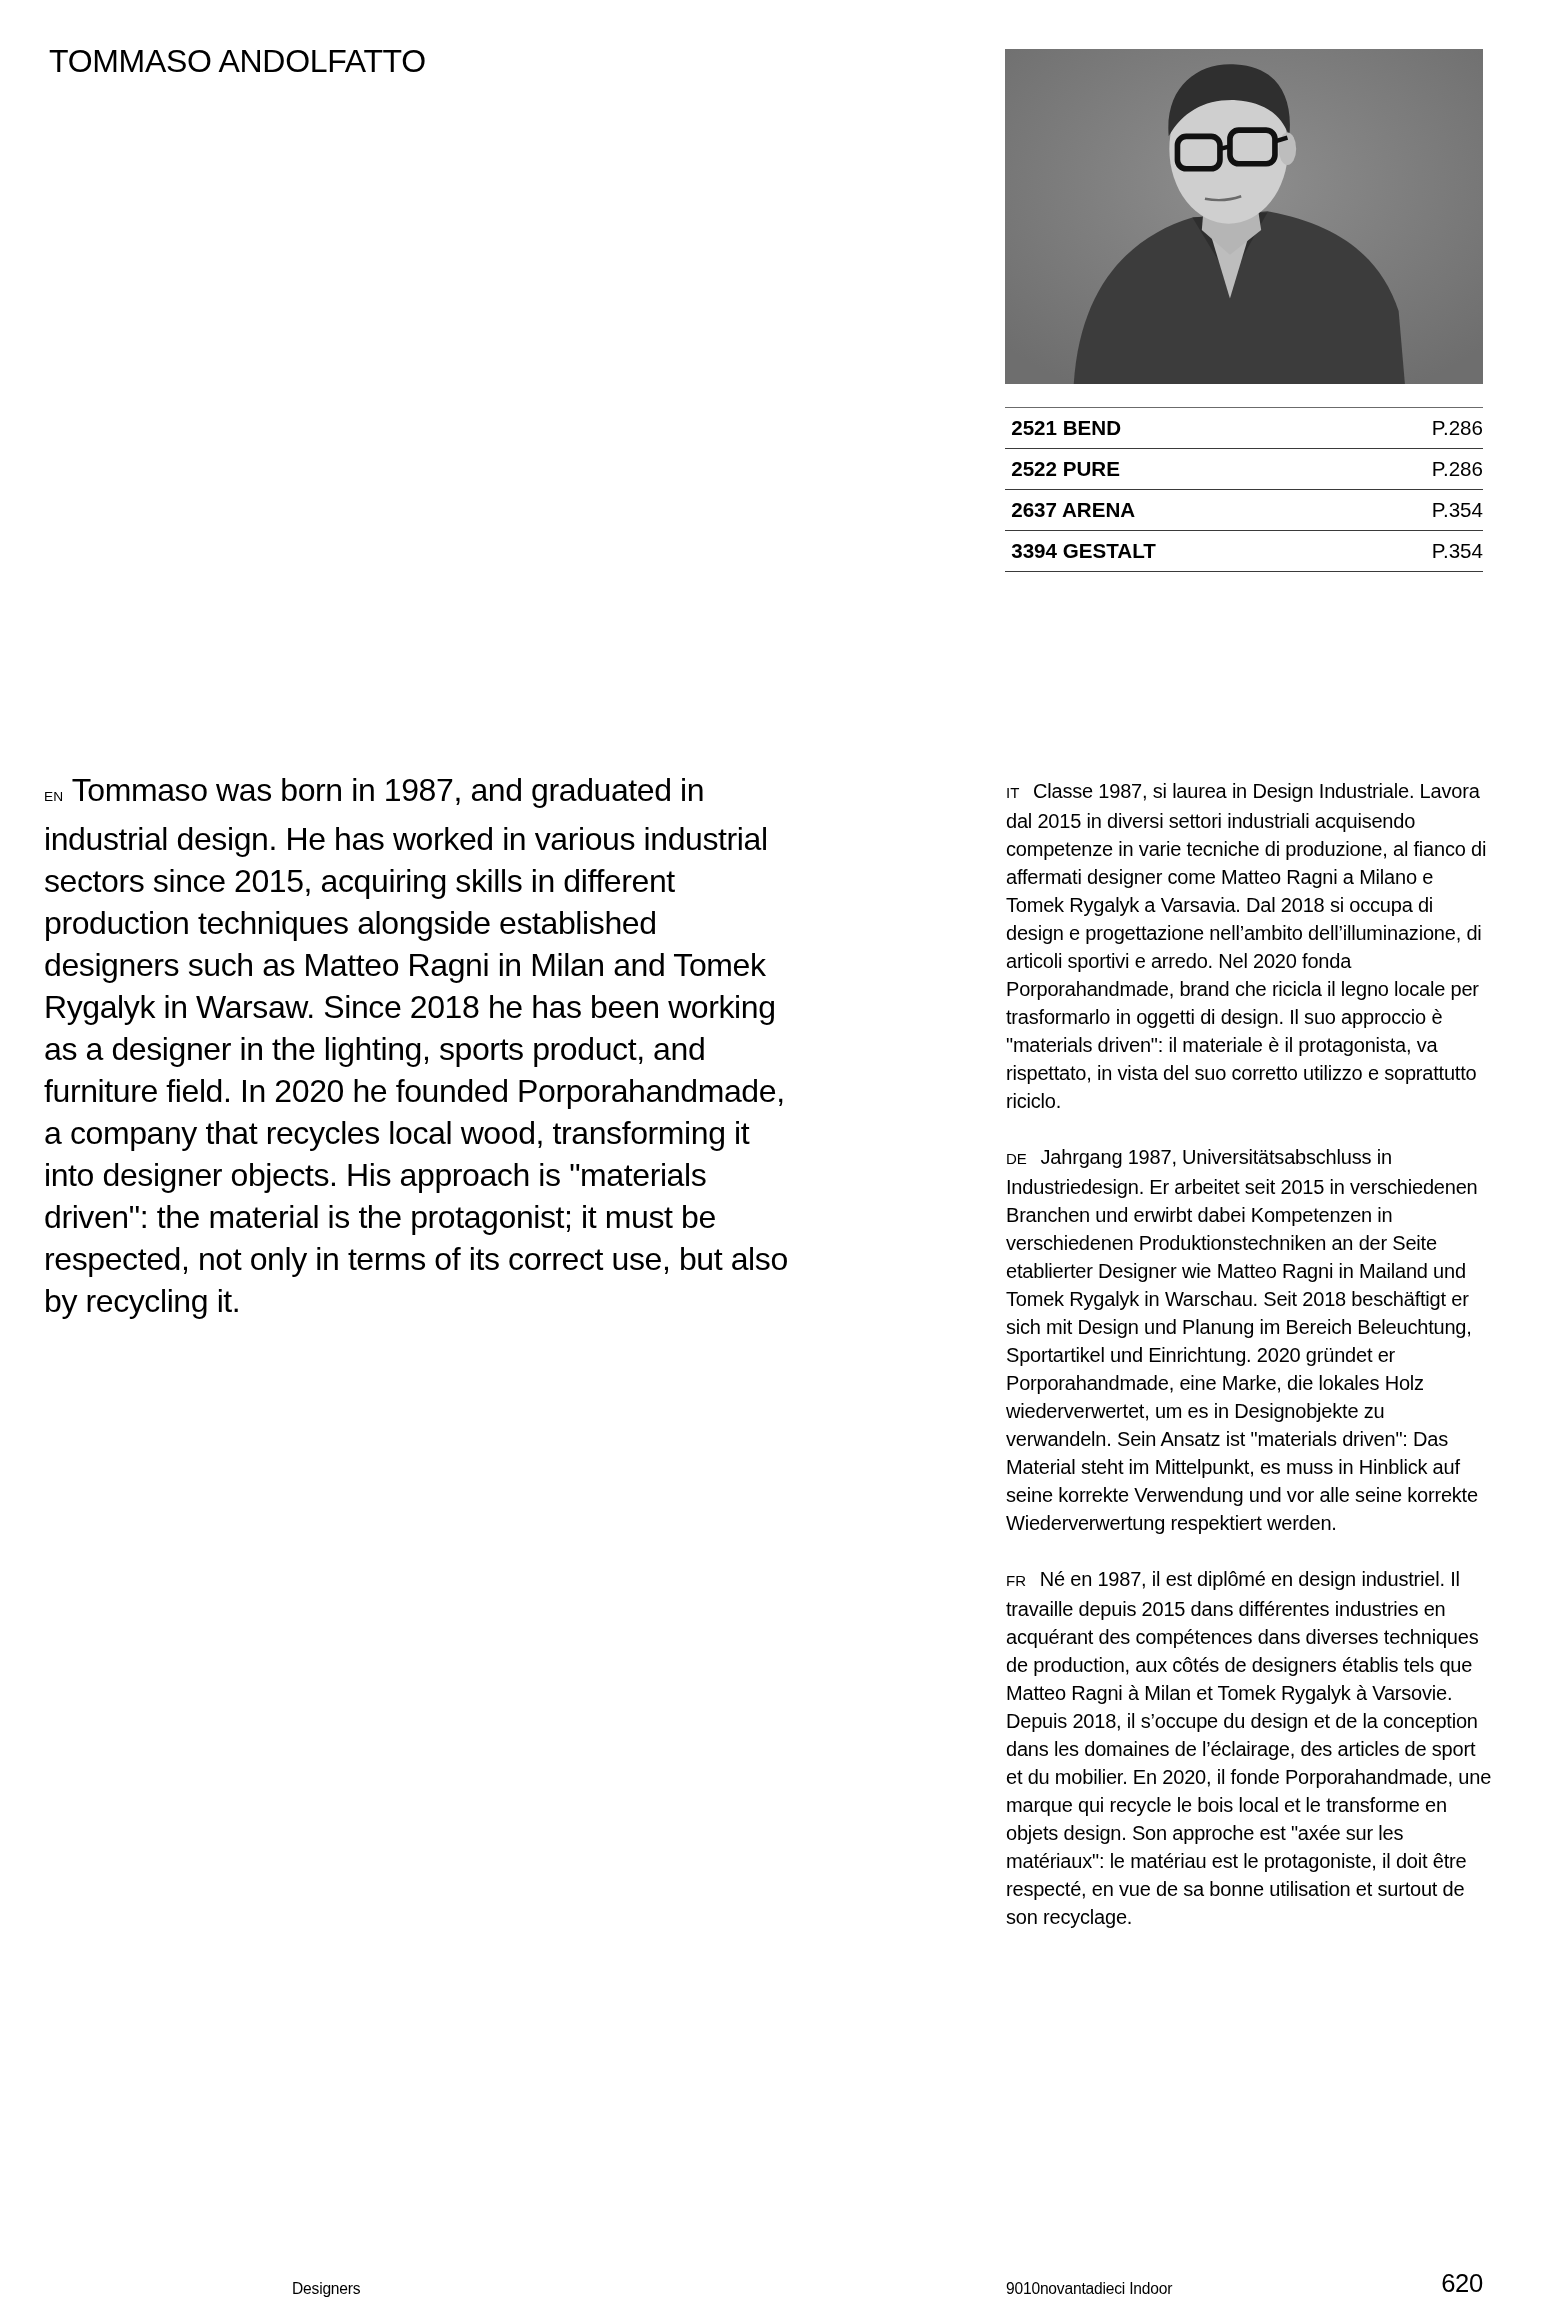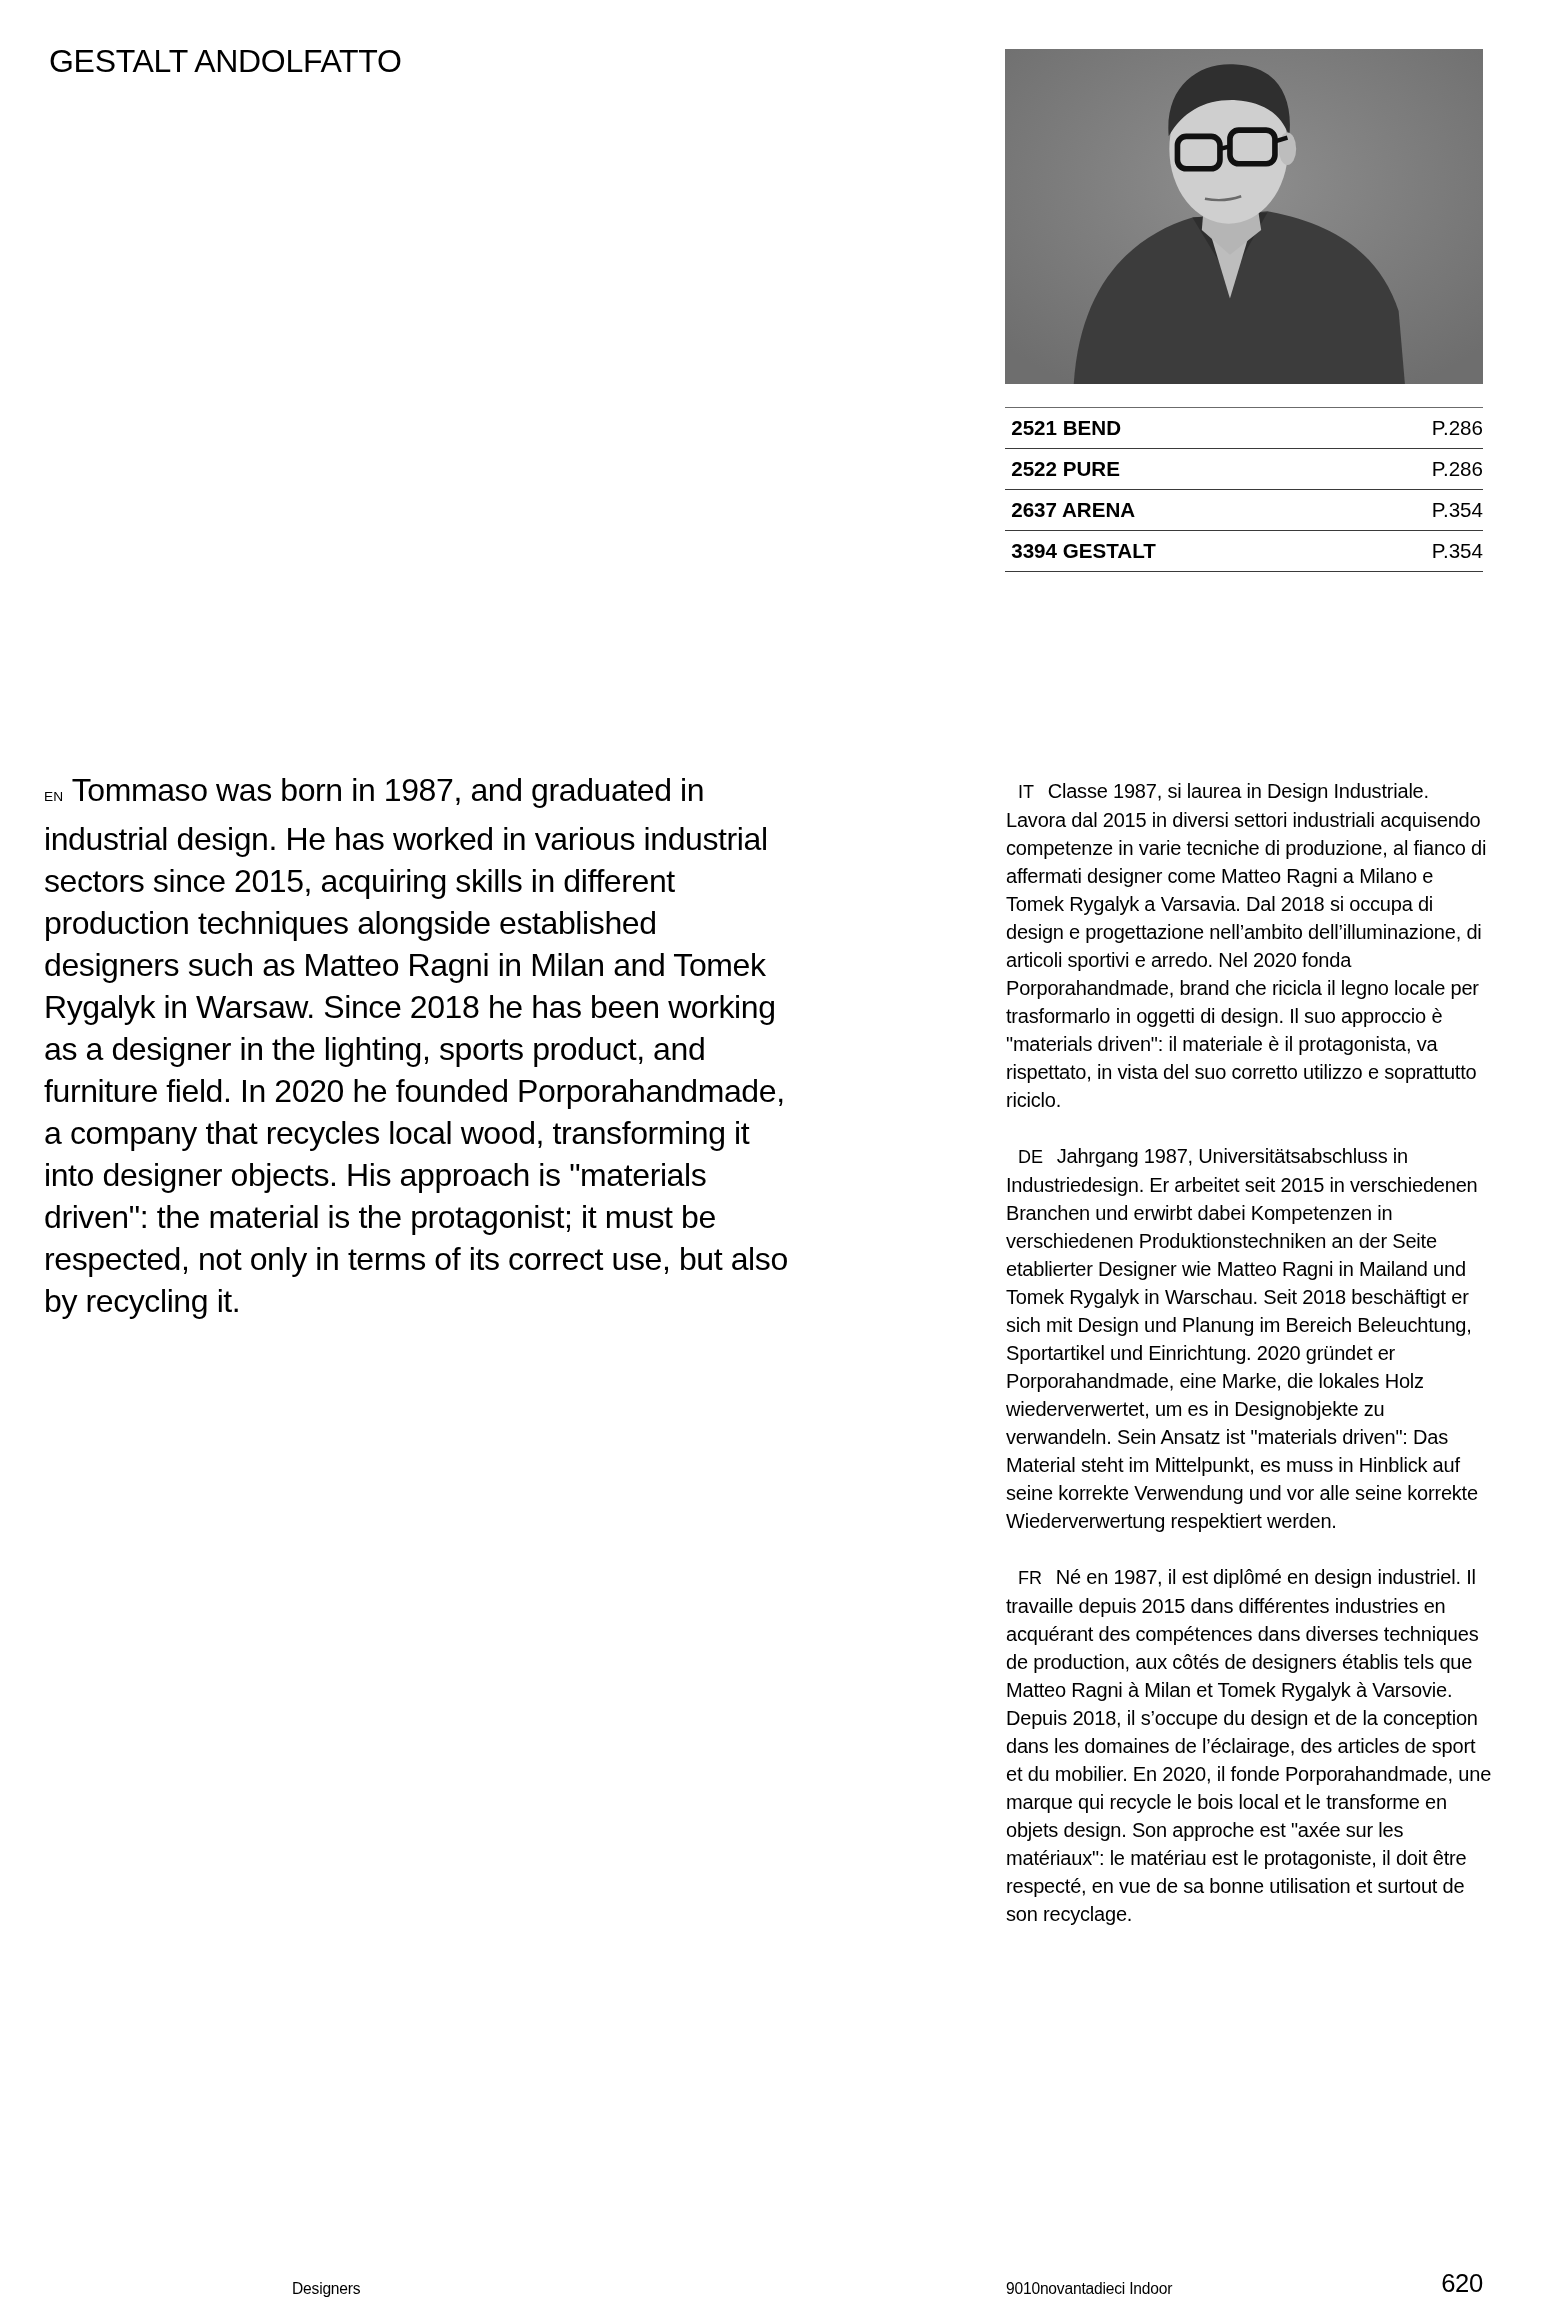--- a/index.html
+++ b/index.html
@@ -32,35 +32,35 @@
       font-size: 32px; line-height: 42px; letter-spacing: -0.4px;
     }
     .lang {
       font-size: 13.7px; letter-spacing: 0; margin-right: 8.7px; vertical-align: baseline;
     }
     .col-right {
       position: absolute; left: 1006px; top: 777px; width: 487px;
       font-size: 20px; line-height: 28px; letter-spacing: -0.2px;
     }
     .col-right p { margin: 0 0 28px 0; }
-    .col-right .lang { font-size: 18px; margin-right: 13.7px; margin-left: 12px; }
+    .col-right .lang { font-size: 15px; margin-right: 13.7px; }
     .footer-left {
       position: absolute; left: 292px; top: 2280px; font-size: 15.6px; letter-spacing: -0.2px;
     }
     .footer-mid {
       position: absolute; left: 1006px; top: 2280px; font-size: 15.6px; letter-spacing: -0.2px;
     }
     .footer-page {
       position: absolute; right: 78px; top: 2269px; font-size: 25.6px; letter-spacing: -0.3px; text-align: right;
     }
   </style>
 </head>
 <body>
 
-<h1 class="title">GESTALT ANDOLFATTO</h1>
+<h1 class="title">TOMMASO ANDOLFATTO</h1>
 
 <div class="photo" role="img" aria-label="Portrait of Tommaso Andolfatto (black and white)">
   <svg viewBox="0 0 765 537" preserveAspectRatio="none">
     <defs>
       <radialGradient id="bg" cx="50%" cy="40%" r="70%">
         <stop offset="0%" stop-color="#8e8e8e"></stop>
         <stop offset="100%" stop-color="#6e6e6e"></stop>
       </radialGradient>
     </defs>
     <rect width="765" height="537" fill="url(#bg)"></rect>

